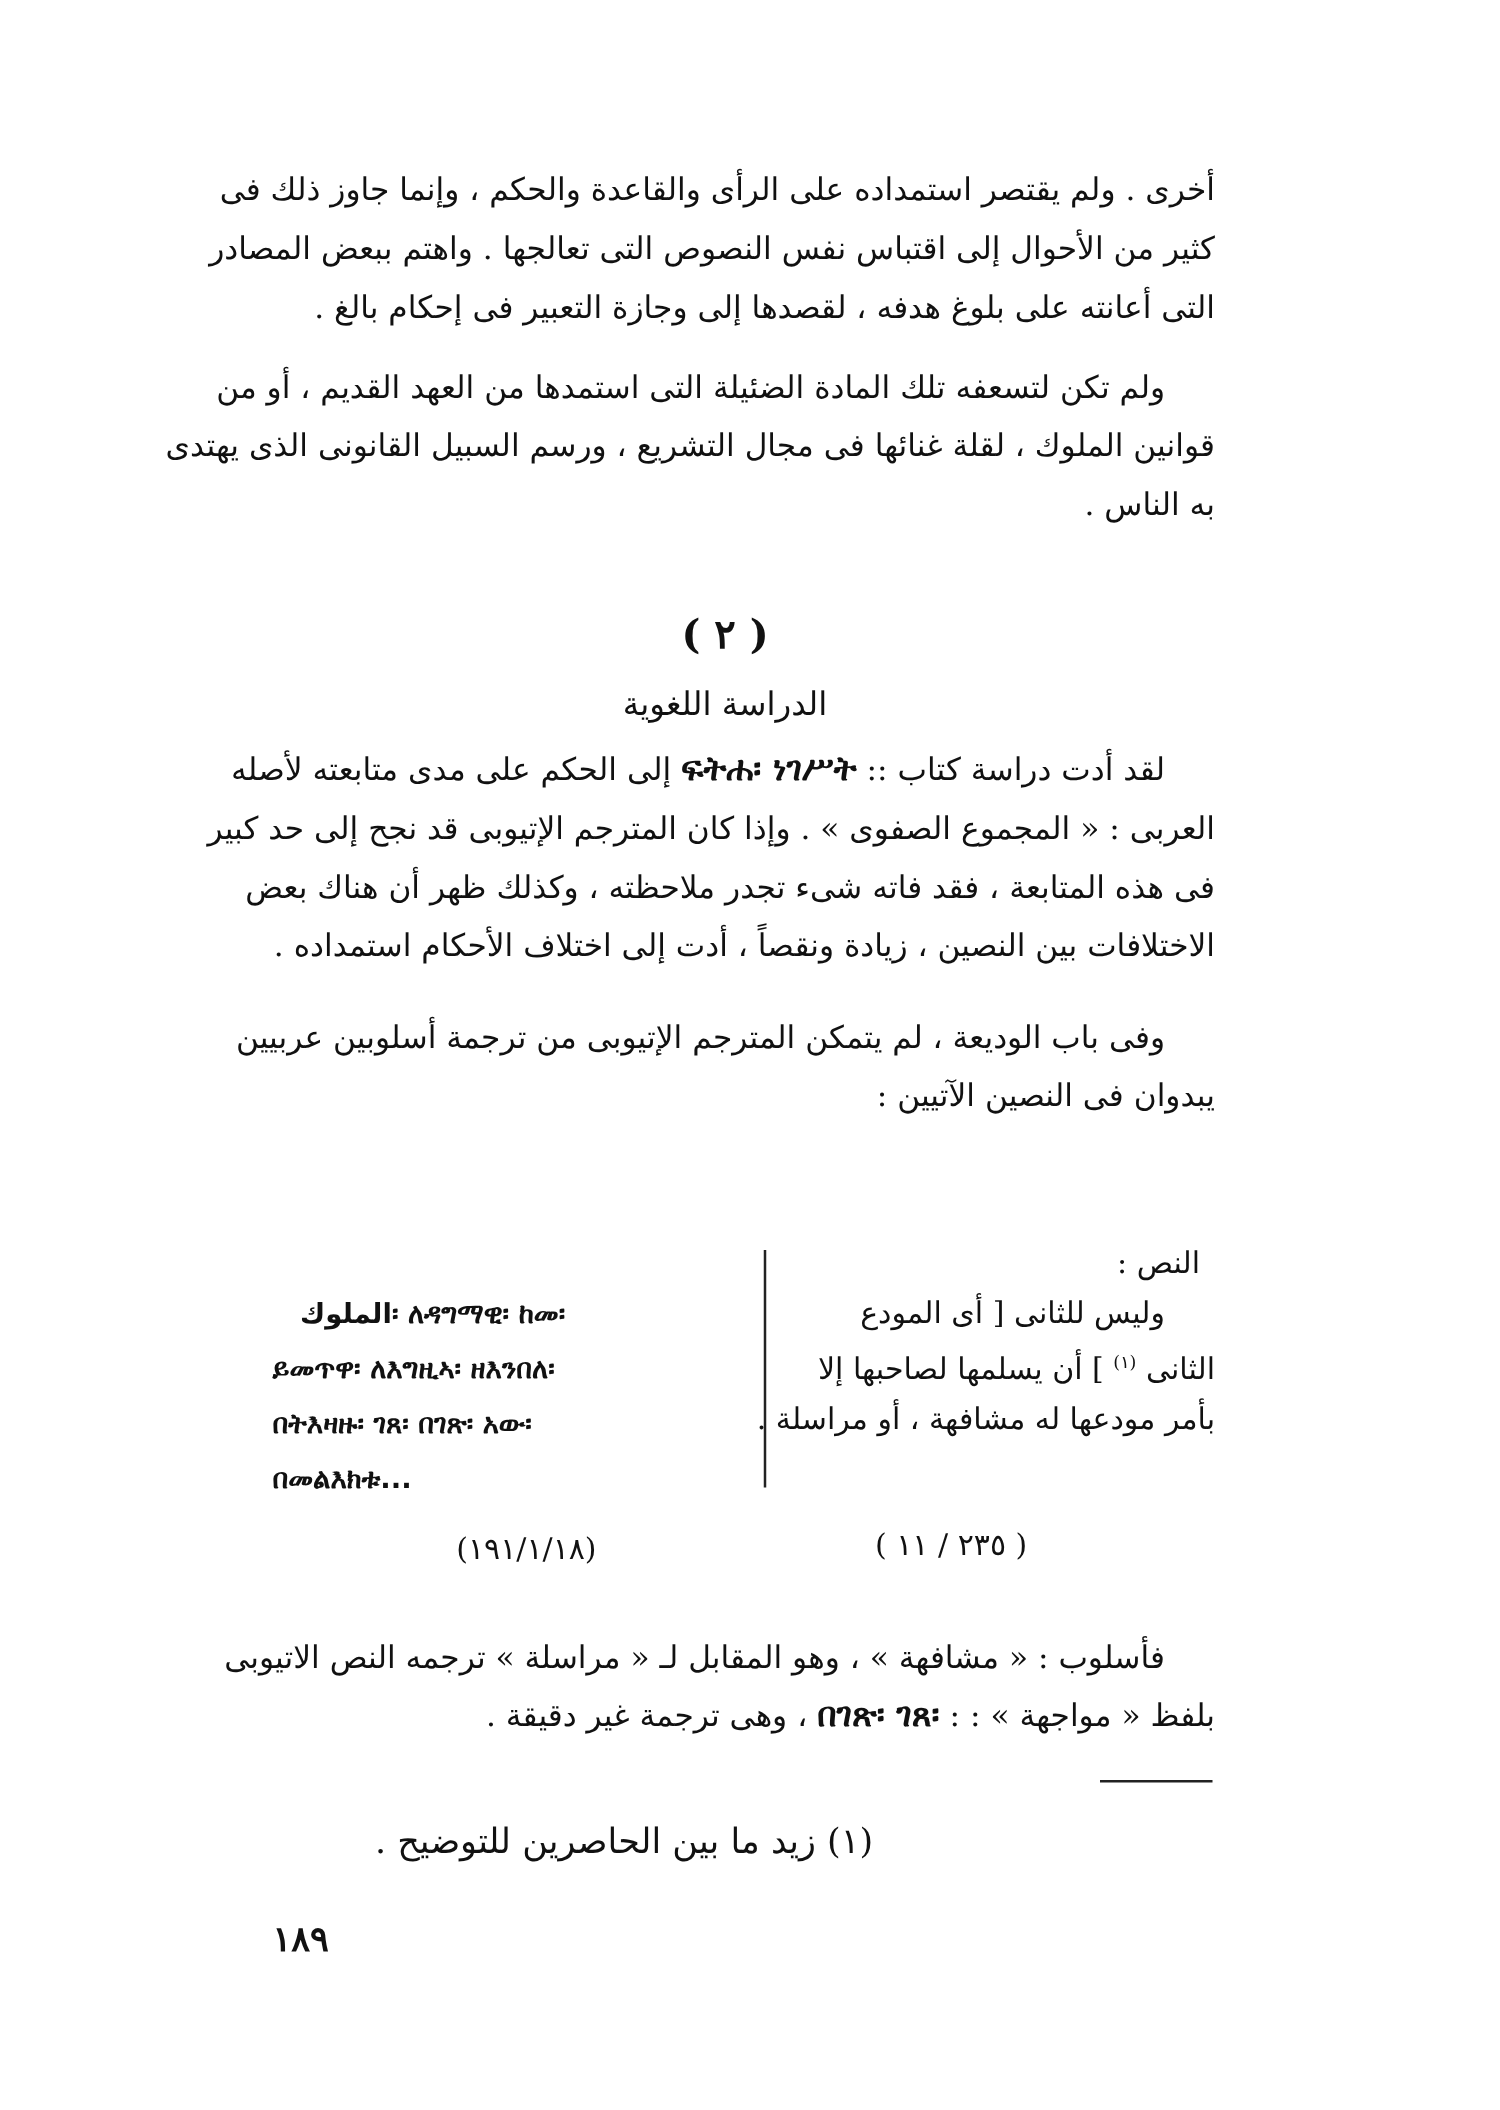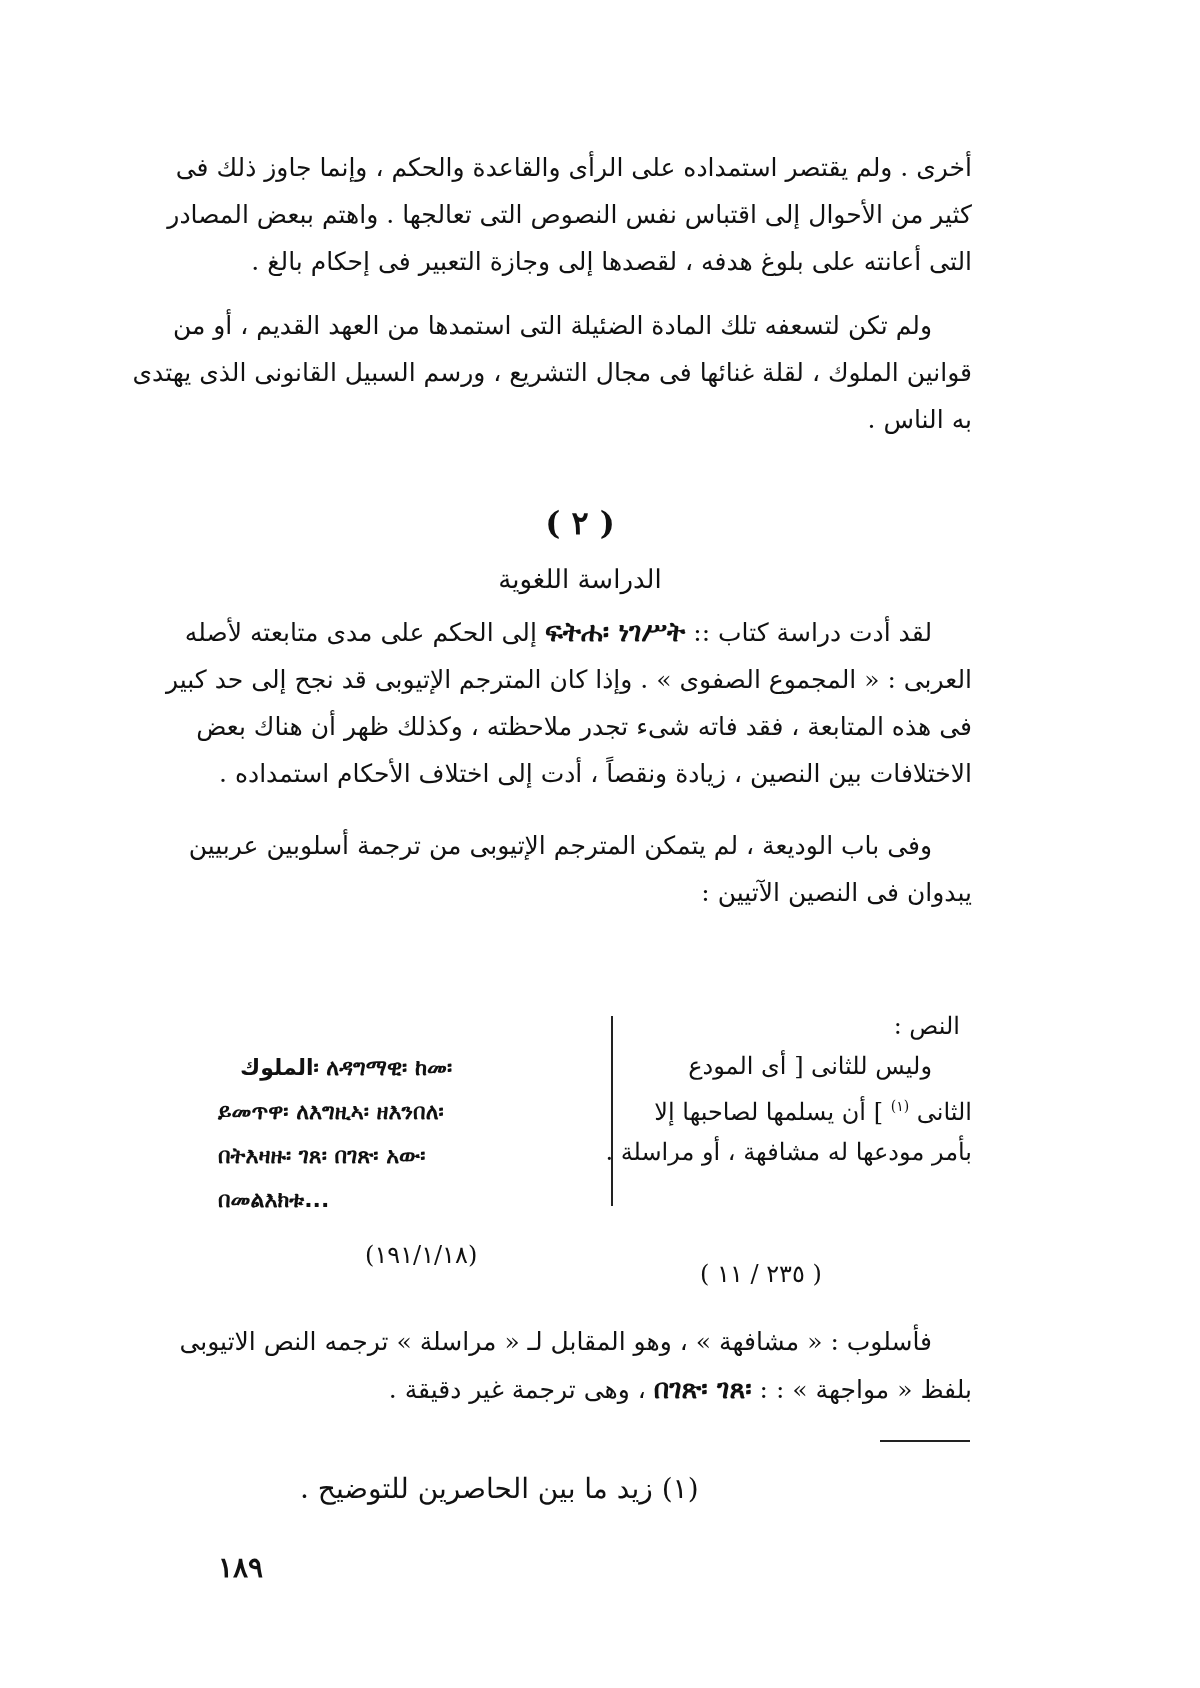--- a/index.html
+++ b/index.html
@@ -1,21 +1,21 @@
 <!DOCTYPE html>
 <html><head>
   <meta charset="utf-8">
   <style>
     html, body { margin: 0; padding: 0; background: #ffffff; }
     body {
       width: 1200px; height: 1688px; position: relative; overflow: hidden;
       color: #111111;
       font-family: "DejaVu Serif", serif;
     }
-    .page { position: absolute; left: 0; top: 16px; width: 1200px; height: 1562px; }
+    .page { position: absolute; left: 0; top: 0; width: 1200px; height: 1562px; }
     .para {
       position: absolute; left: 212px; width: 760px;
       direction: rtl; text-align: justify; text-align-last: right;
       font-size: 25px; line-height: 47px;
     }
     .para .line { display: block; white-space: nowrap; text-align: justify; text-align-last: justify; }
     .para .line.last { text-align-last: right; }
     .para .indent { padding-right: 40px; }
     .section-num {
       position: absolute; left: 0; width: 1160px; top: 488px;
@@ -43,21 +43,20 @@
       position: absolute; left: 611px; top: 1000px; width: 2px; height: 190px;
       background: #222222;
     }
     .ref-left {
       position: absolute; left: 365px; top: 1225px; direction: rtl;
       font-size: 24px;
     }
     .ref-right {
       position: absolute; left: 700px; top: 1222px; direction: rtl;
       font-size: 24px;
-      margin-top: 22px;
     }
     .footnote-rule {
       position: absolute; left: 880px; top: 1424px; width: 90px; height: 2px;
       background: #222222;
     }
     .footnote {
       position: absolute; left: 300px; width: 672px; top: 1456px;
       direction: rtl; text-align: left; font-size: 28px;
     }
     .page-number {

